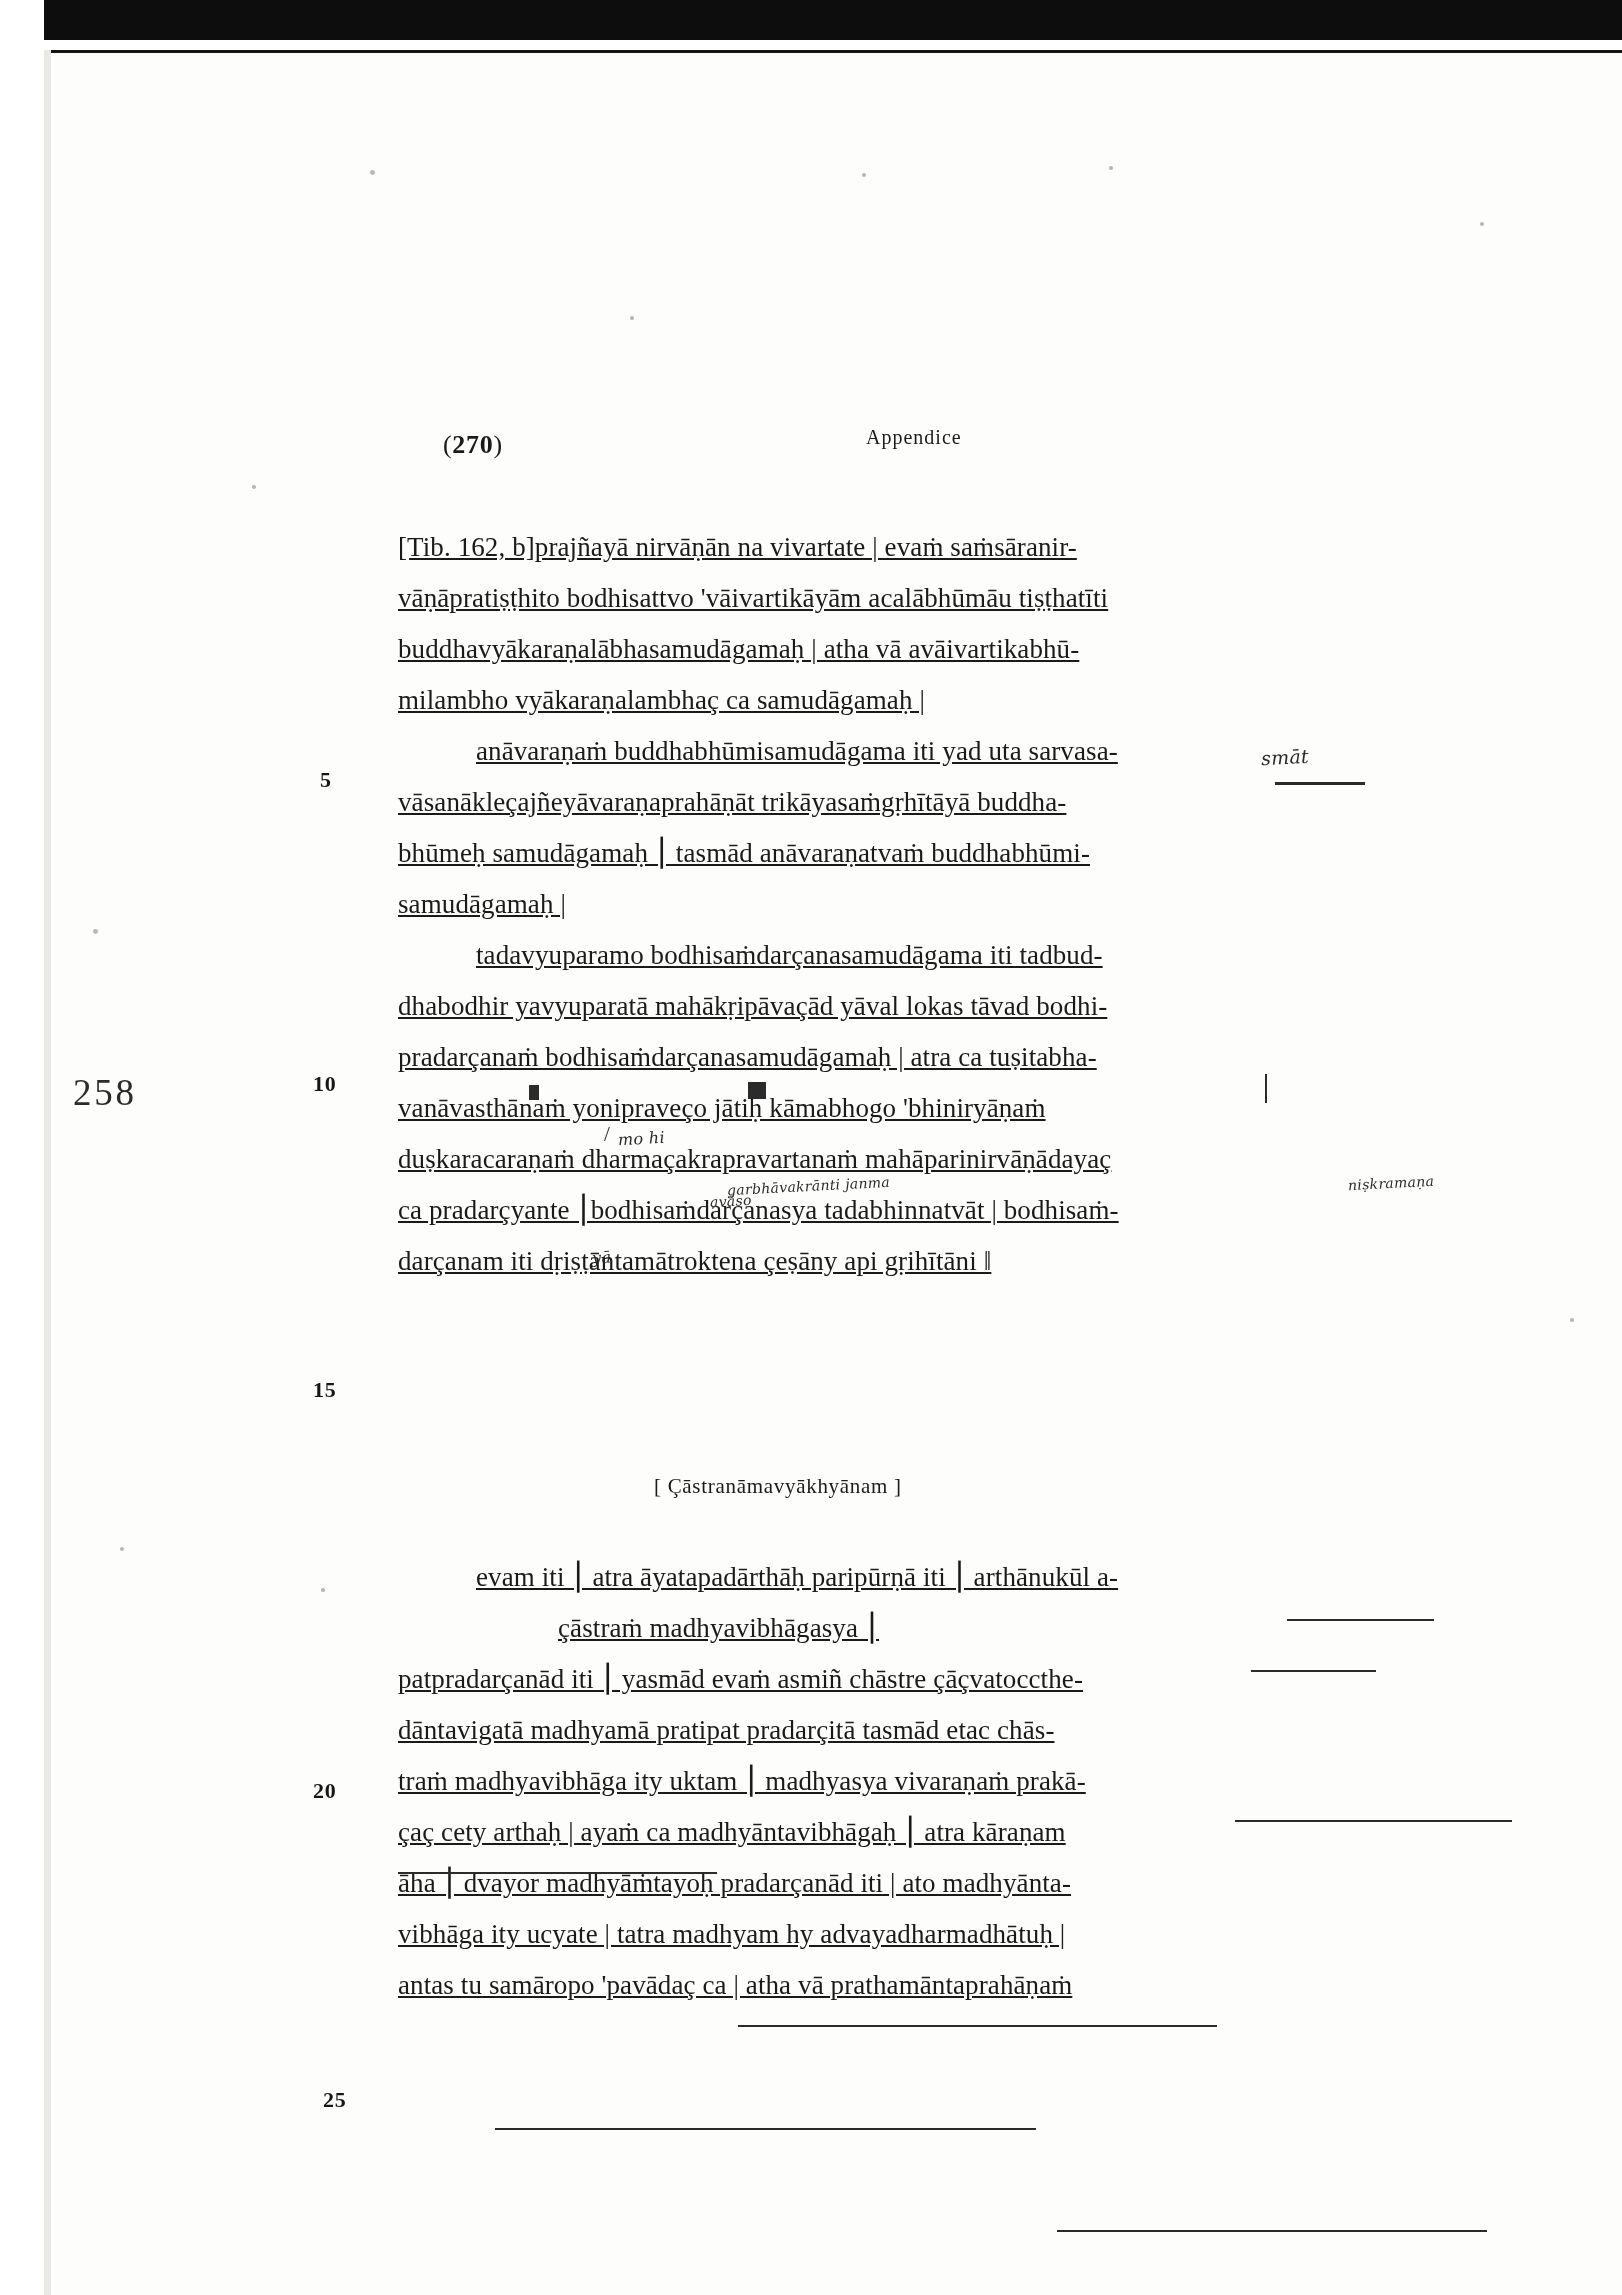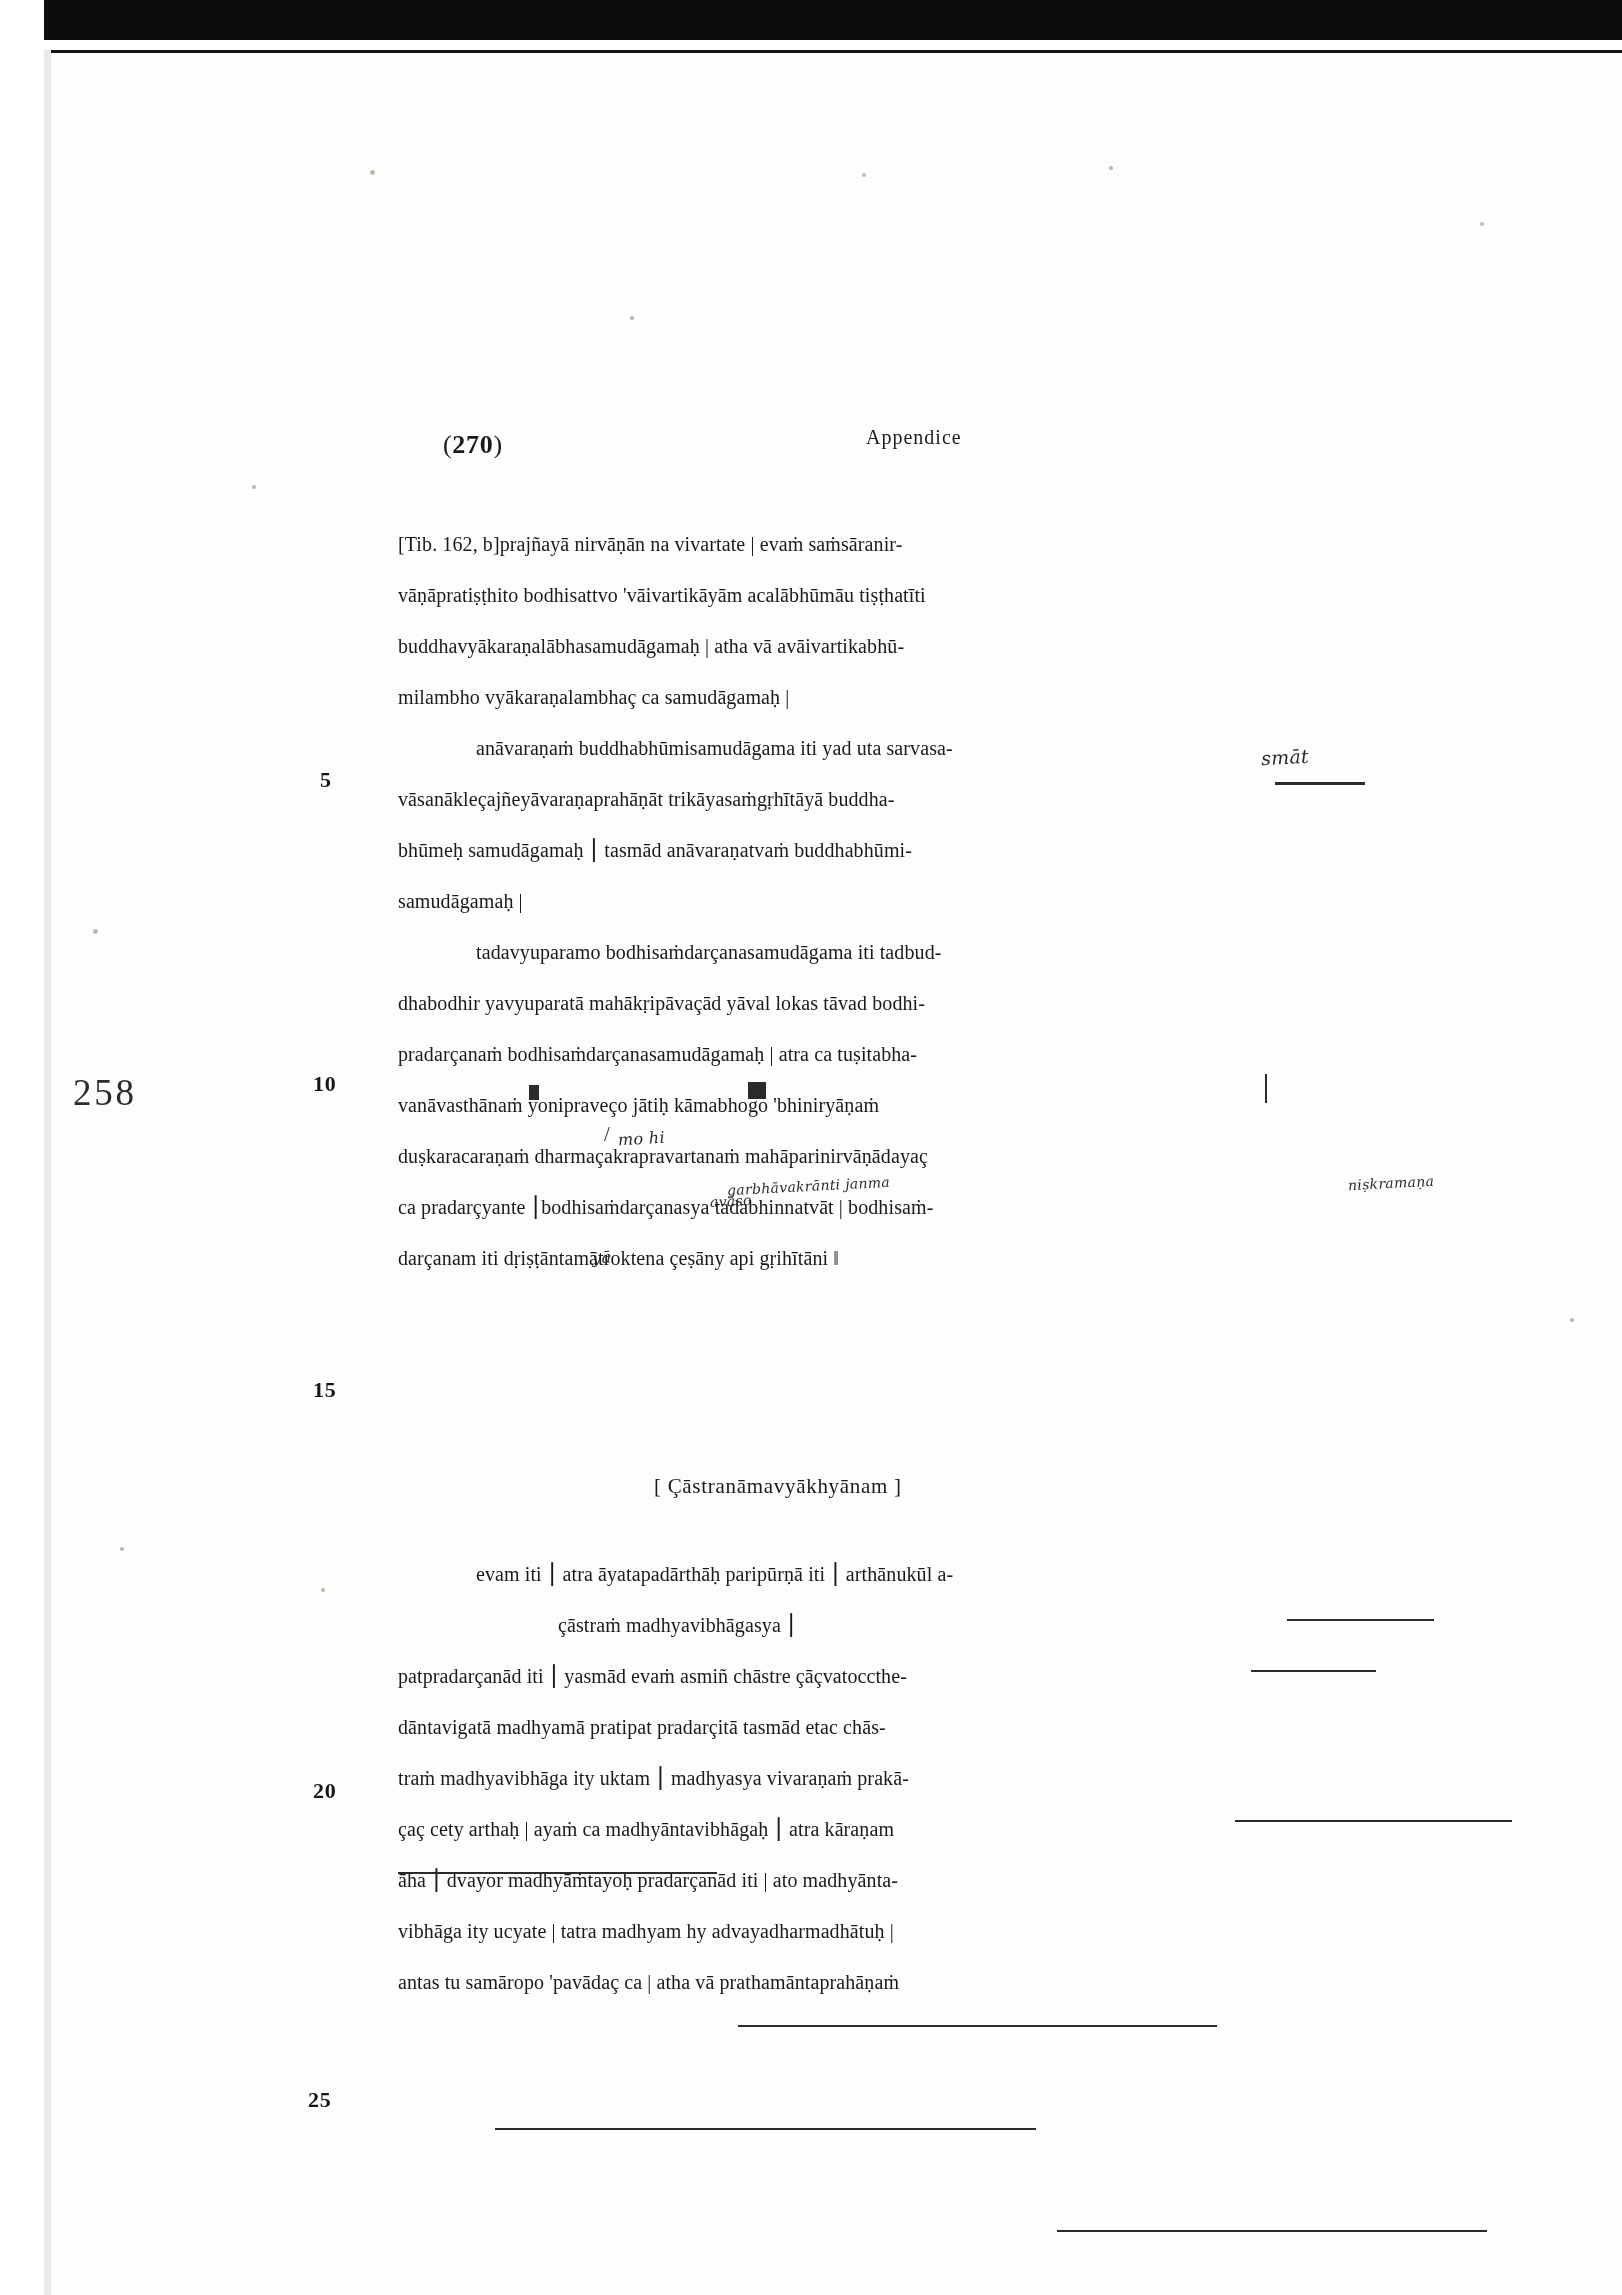--- a/index.html
+++ b/index.html
@@ -100,25 +100,26 @@
 
   
   .textblock {
     position: absolute;
     left: 354px;
     top: 534px;
     width: 1110px;
   }
   .ln {
     position: relative;
-    font-size: 20px;
+    font-size: 27px;
     line-height: 1.0;
     height: 51px;
     white-space: nowrap;
     letter-spacing: 0.1px;
+    text-decoration: underline;
   }
   .indent { padding-left: 78px; }
 
   
   .section-head {
     position: absolute;
     left: 610px;
     top: 1474px;
     font-size: 21px;
     letter-spacing: 0.7px;
@@ -173,21 +174,21 @@
     <span class="paren">(</span><span>270</span><span class="paren">)</span>
   </div>
   <div class="running-head">Appendice</div>
 
   <div class="margin-number">258</div>
 
   <div class="line-no" style="left:276px;top:767px;">5</div>
   <div class="line-no" style="left:269px;top:1071px;">10</div>
   <div class="line-no" style="left:269px;top:1377px;">15</div>
   <div class="line-no" style="left:269px;top:1778px;text-align:center;">20</div>
-  <div class="line-no" style="left:264px;top:2087px;">25</div>
+  <div class="line-no" style="left:279px;top:2087px;">25</div>
 
   <div class="textblock" style="top:534px;">
     <div class="ln">[Tib. 162, b]prajñayā nirvāṇān na vivartate | evaṁ saṁsāranir-</div>
     <div class="ln">vāṇāpratiṣṭhito bodhisattvo 'vāivartikāyām acalābhūmāu tiṣṭhatīti</div>
     <div class="ln">buddhavyākaraṇalābhasamudāgamaḥ | atha vā avāivartikabhū-</div>
     <div class="ln">milambho vyākaraṇalambhaç ca samudāgamaḥ |</div>
     <div class="ln indent">anāvaraṇaṁ buddhabhūmisamudāgama iti yad uta sarvasa-</div>
     <div class="ln">vāsanākleçajñeyāvaraṇaprahāṇāt trikāyasaṁgṛhītāyā buddha-</div>
     <div class="ln">bhūmeḥ samudāgamaḥ ⎮ tasmād anāvaraṇatvaṁ buddhabhūmi-</div>
     <div class="ln">samudāgamaḥ |</div>

